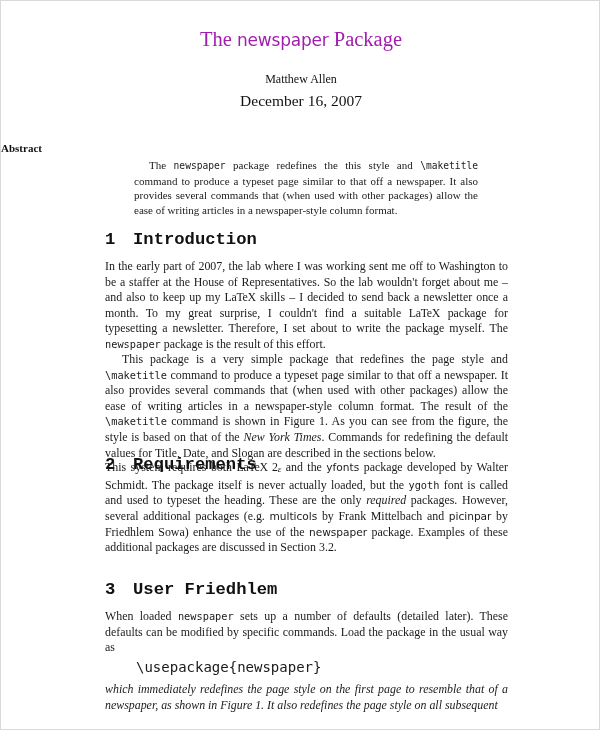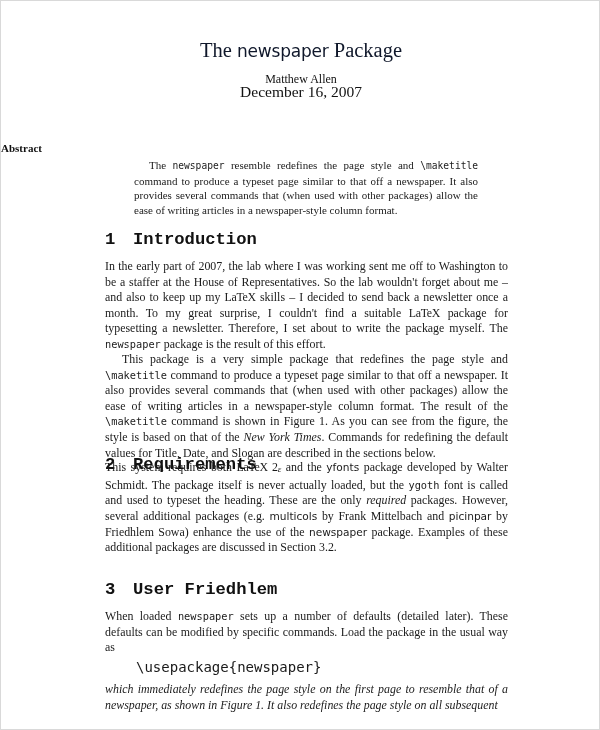--- a/index.html
+++ b/index.html
@@ -8,37 +8,37 @@
       position: relative;
       width: 598px; height: 728px;
       border: 1px solid #d9d9d9;
       background: #ffffff;
       overflow: hidden;
       color: #1a1a1a;
       font-family: "DejaVu Serif", "Liberation Serif", serif;
     }
 
     .title {
-      position: absolute; left: 0; width: 600px; top: 37px;
+      position: absolute; left: 0; width: 600px; top: 26px;
       text-align: center;
       font-family: "Liberation Serif", "DejaVu Serif", serif;
-      font-size: 20.5px; line-height: 24px; color: #0f172a;
+      font-size: 20.5px; line-height: 24px; color: #a21caf;
     }
     .title .pkg {
       font-family: "DejaVu Sans", "Liberation Sans", sans-serif;
       font-size: 17px; letter-spacing: -0.2px;
     }
     .author {
       position: absolute; left: 0; width: 600px; top: 71px;
       text-align: center;
       font-family: Liberation Serif, serif;
       font-size: 12px; color: #111;
     }
     .date {
-      position: absolute; left: 0; width: 600px; top: 82px;
+      position: absolute; left: 0; width: 600px; top: 91px;
       text-align: center;
       font-family: "Liberation Serif", "DejaVu Serif", serif;
       font-size: 15.5px; color: #111;
     }
     .abstract-heading {
       position: absolute; left: 0; width: 600px; top: 141px;
       font-family: "Liberation Serif", "DejaVu Serif", serif;
       font-weight: bold; font-size: 11px; color: #111;
     }
     .abstract-body {
@@ -84,21 +84,21 @@
   <div class="title">
     <span>The</span>
     <span class="pkg">newspaper</span>
     <span>Package</span>
   </div>
 
   <div class="author">Matthew Allen</div>
   <div class="date">December 16, 2007</div>
 
   <div class="abstract-heading">Abstract</div>
-  <div class="abstract-body"><span>The </span><span class="tt">newspaper</span><span> resemble redefines the page style and </span><span class="tt">\maketitle</span><span> command to produce a typeset page similar to that off a newspaper. It also provides several commands that (when used with other packages) allow the ease of writing articles in a newspaper-style column format.</span></div>
+  <div class="abstract-body"><span>The </span><span class="tt">newspaper</span><span> package redefines the this style and </span><span class="tt">\maketitle</span><span> command to produce a typeset page similar to that off a newspaper. It also provides several commands that (when used with other packages) allow the ease of writing articles in a newspaper-style column format.</span></div>
 
   <div class="section-heading" style="top:229px;">
     <span class="num">1</span><span>Introduction</span>
   </div>
   <div class="body-text" style="top:258px;">
     <p><span>In the early part of 2007, the lab where I was working sent me off to Washington to be a staffer at the House of Representatives. So the lab wouldn't forget about me – and also to keep up my </span><span class="latex">LaTeX</span><span> skills – I decided to send back a newsletter once a month. To my great surprise, I couldn't find a suitable </span><span class="latex">LaTeX</span><span> package for typesetting a newsletter. Therefore, I set about to write the package myself. The </span><span class="tt">newspaper</span><span> package is the result of this effort.</span></p>
     <p class="ind"><span>This package is a very simple package that redefines the page style and </span><span class="tt">\maketitle</span><span> command to produce a typeset page similar to that off a newspaper. It also provides several commands that (when used with other packages) allow the ease of writing articles in a newspaper-style column format. The result of the </span><span class="tt">\maketitle</span><span> command is shown in Figure 1. As you can see from the figure, the style is based on that of the </span><em>New York Times</em><span>. Commands for redefining the default values for Title, Date, and Slogan are described in the sections below.</span></p>
   </div>
 
   <div class="section-heading" style="top:454px;">

